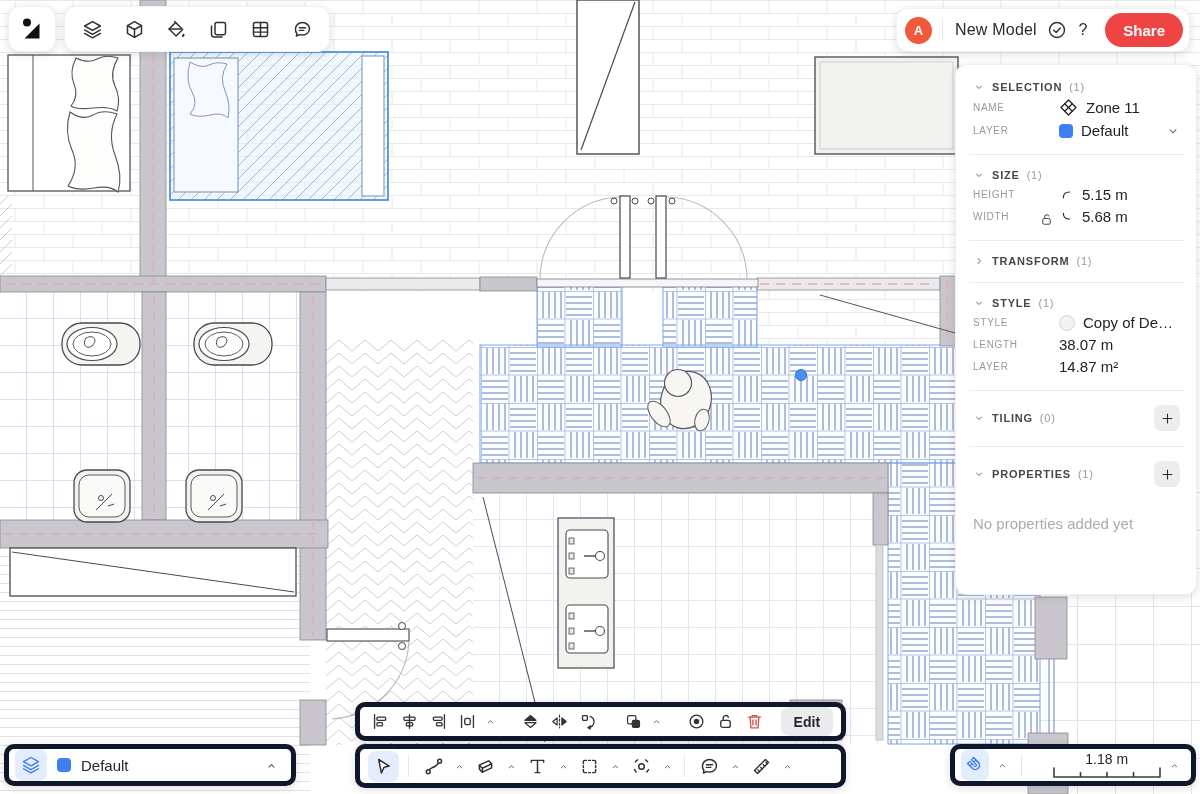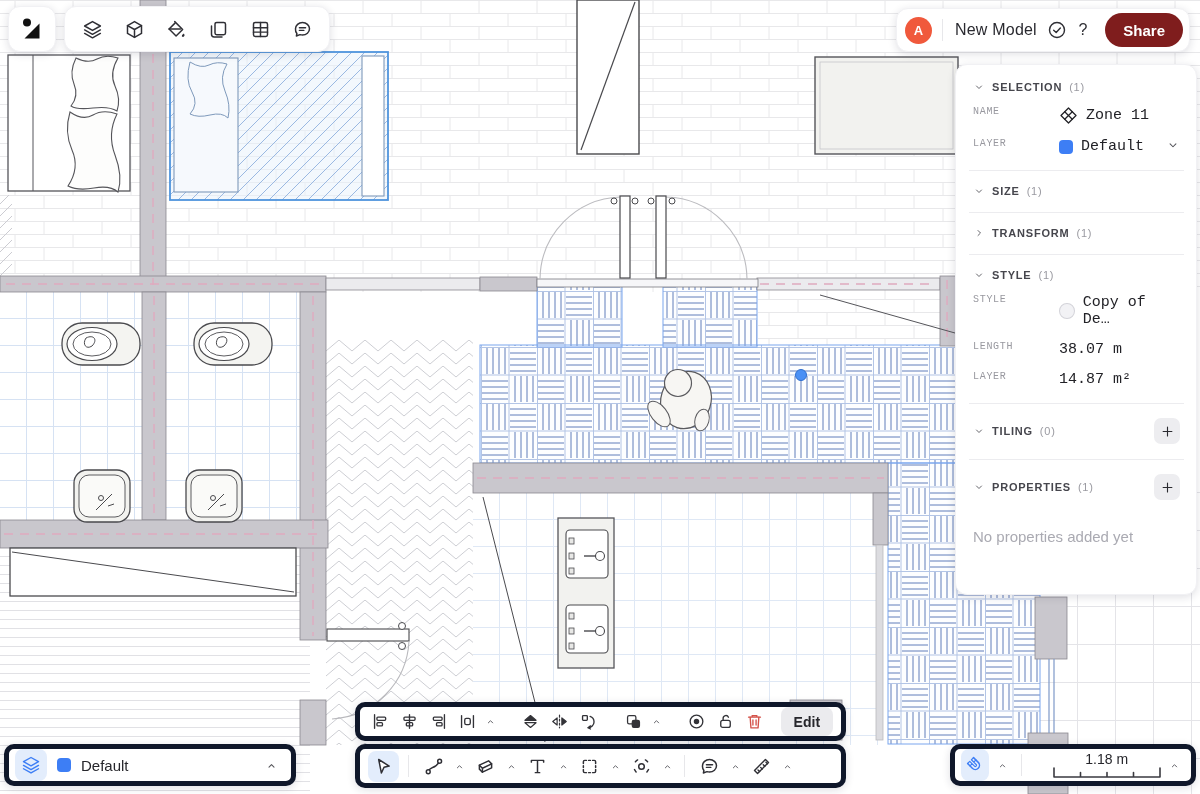--- a/index.html
+++ b/index.html
@@ -17,21 +17,21 @@
   .avatar { width:27px; height:27px; border-radius:50%; color:#fff; font-size:13px; font-weight:700; display:flex; align-items:center; justify-content:center; }
   .hdiv { width:1px; height:22px; background:#e7e7ea; margin:0 12px 0 10px; }
   .model-name { font-size:16px; color:#2a2a30; letter-spacing:.2px; }
   .share-btn { margin-left:auto; height:34px; padding:0 18px; border:none; border-radius:17px; color:#fff; font-size:15px; font-weight:700; font-family:inherit; cursor:pointer; }
   .help { font-size:16px; color:#2f2f35; width:24px; text-align:center; cursor:pointer; }
   
   .panel { left:955px; top:64px; width:242px; height:531px; padding:16px 16px 0 17px; }
   .sec-head { display:flex; align-items:center; gap:7px; color:#46464d; font-size:11px; font-weight:700; letter-spacing:.8px; cursor:pointer; }
   .sec-head .cnt { color:#9a9aa1; font-weight:400; }
   .sec-head .chev { color:#55555b; }
-  .prow { display:flex; align-items:flex-start; margin-top:13px;font-family:Liberation Mono, monospace; }
+  .prow { display:flex; align-items:center; margin-top:5px; }
   .plabel { width:86px; flex:none; font-size:10px; letter-spacing:.7px; color:#98989f; }
   .pval { font-size:15px; color:#222227; display:flex; align-items:center; gap:8px; }
   .divider { height:1px; background:#ececef; margin:15px -4px 14px -4px; }
   .swatch { width:14px; height:14px; border-radius:4px; flex:none; }
   .plus-btn { margin-left:auto; width:26px; height:26px; border-radius:7px; background:#ededf0; border:none; display:flex; align-items:center; justify-content:center; color:#2b2b30; cursor:pointer; }
   .size-rows { position:relative; }
   .lock-mid { position:absolute; left:66px; top:26px; color:#55555b; }
   .empty-text { margin-top:28px; font-size:15px; color:#aaaab2; }
   
   .bbar { position:absolute; z-index:10; background:#fff; border-radius:10px; box-shadow:0 2px 8px rgba(30,30,60,.14); border:5px solid #0f172a; display:flex; align-items:center; }
@@ -499,21 +499,21 @@
   <div class="card header-card">
     <div class="avatar" style="background:#f0593c">A</div>
     <div class="hdiv"></div>
     <span class="model-name">New Model</span>
     <div class="icon-btn" style="width:28px;height:28px;margin-left:6px">
         <svg class="ic" width="20" height="20">
           <use href="#i-check"></use>
         </svg>
       </div>
     <span class="help">?</span>
-    <button class="share-btn" style="background:#7f1d1d">Share</button>
+    <button class="share-btn" style="background:#ef4444">Share</button>
   </div>
 
   <div class="card panel">
 
     <div class="sec-head">
       <svg class="ic chev" width="12" height="12">
           <use href="#i-chevdown"></use>
         </svg>
       <span>SELECTION</span>
       <span class="cnt">(1)</span>
@@ -540,20 +540,43 @@
 
     <div class="divider"></div>
 
     <div class="sec-head">
       <svg class="ic chev" width="12" height="12">
           <use href="#i-chevdown"></use>
         </svg>
       <span>SIZE</span>
       <span class="cnt">(1)</span>
     </div>
+    <div class="size-rows">
+      <div class="prow">
+        <span class="plabel">HEIGHT</span>
+        <span class="pval">
+          <svg class="ic" width="15" height="15">
+              <use href="#i-curveh"></use>
+            </svg>
+          <span>5.15 m</span>
+        </span>
+      </div>
+      <svg class="ic lock-mid" width="15" height="15">
+          <use href="#i-unlock"></use>
+        </svg>
+      <div class="prow">
+        <span class="plabel">WIDTH</span>
+        <span class="pval">
+          <svg class="ic" width="15" height="15">
+              <use href="#i-curvew"></use>
+            </svg>
+          <span>5.68 m</span>
+        </span>
+      </div>
+    </div>
 
     <div class="divider"></div>
 
     <div class="sec-head">
       <svg class="ic chev" width="12" height="12">
           <use href="#i-chevright"></use>
         </svg>
       <span>TRANSFORM</span>
       <span class="cnt">(1)</span>
     </div>

